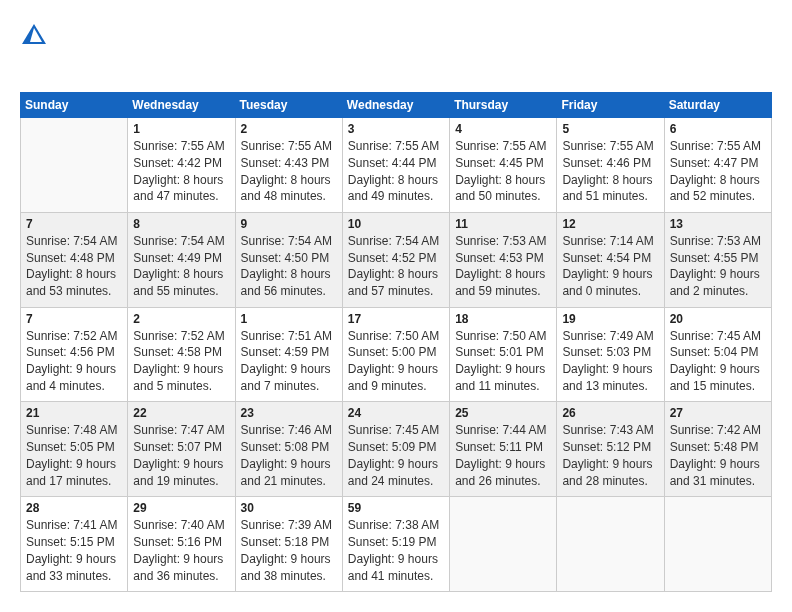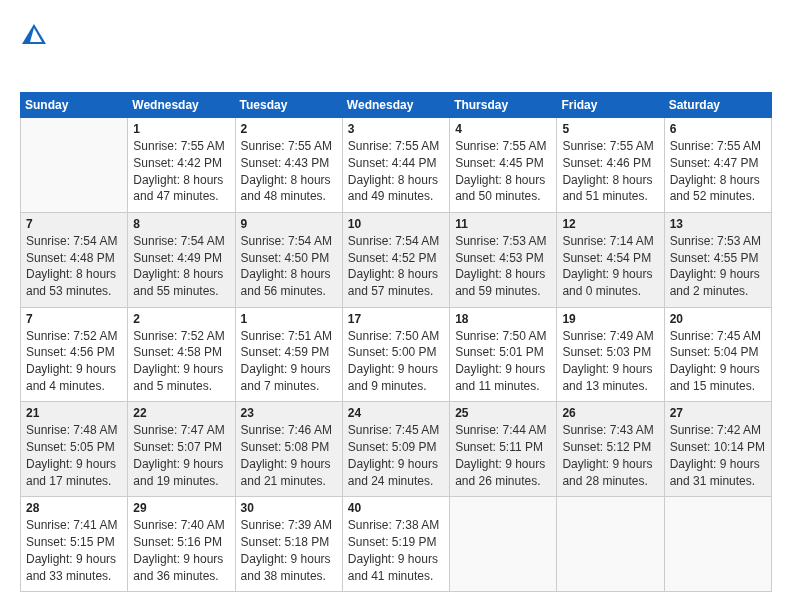--- a/index.html
+++ b/index.html
@@ -324,21 +324,21 @@
           <td>
             <span class="day-num">26</span>
             <div class="day-info">Sunrise: 7:43 AM
 Sunset: 5:12 PM
 Daylight: 9 hours
 and 28 minutes.</div>
           </td>
           <td>
             <span class="day-num">27</span>
             <div class="day-info">Sunrise: 7:42 AM
-Sunset: 10:14 PM
+Sunset: 5:48 PM
 Daylight: 9 hours
 and 31 minutes.</div>
           </td>
         </tr>
         <tr class="row-white">
           <td>
             <span class="day-num">28</span>
             <div class="day-info">Sunrise: 7:41 AM
 Sunset: 5:15 PM
 Daylight: 9 hours
@@ -352,21 +352,21 @@
 and 36 minutes.</div>
           </td>
           <td>
             <span class="day-num">30</span>
             <div class="day-info">Sunrise: 7:39 AM
 Sunset: 5:18 PM
 Daylight: 9 hours
 and 38 minutes.</div>
           </td>
           <td>
-            <span class="day-num">40</span>
+            <span class="day-num">59</span>
             <div class="day-info">Sunrise: 7:38 AM
 Sunset: 5:19 PM
 Daylight: 9 hours
 and 41 minutes.</div>
           </td>
           <td class="empty"></td>
           <td class="empty"></td>
           <td class="empty"></td>
         </tr>
       </tbody>

